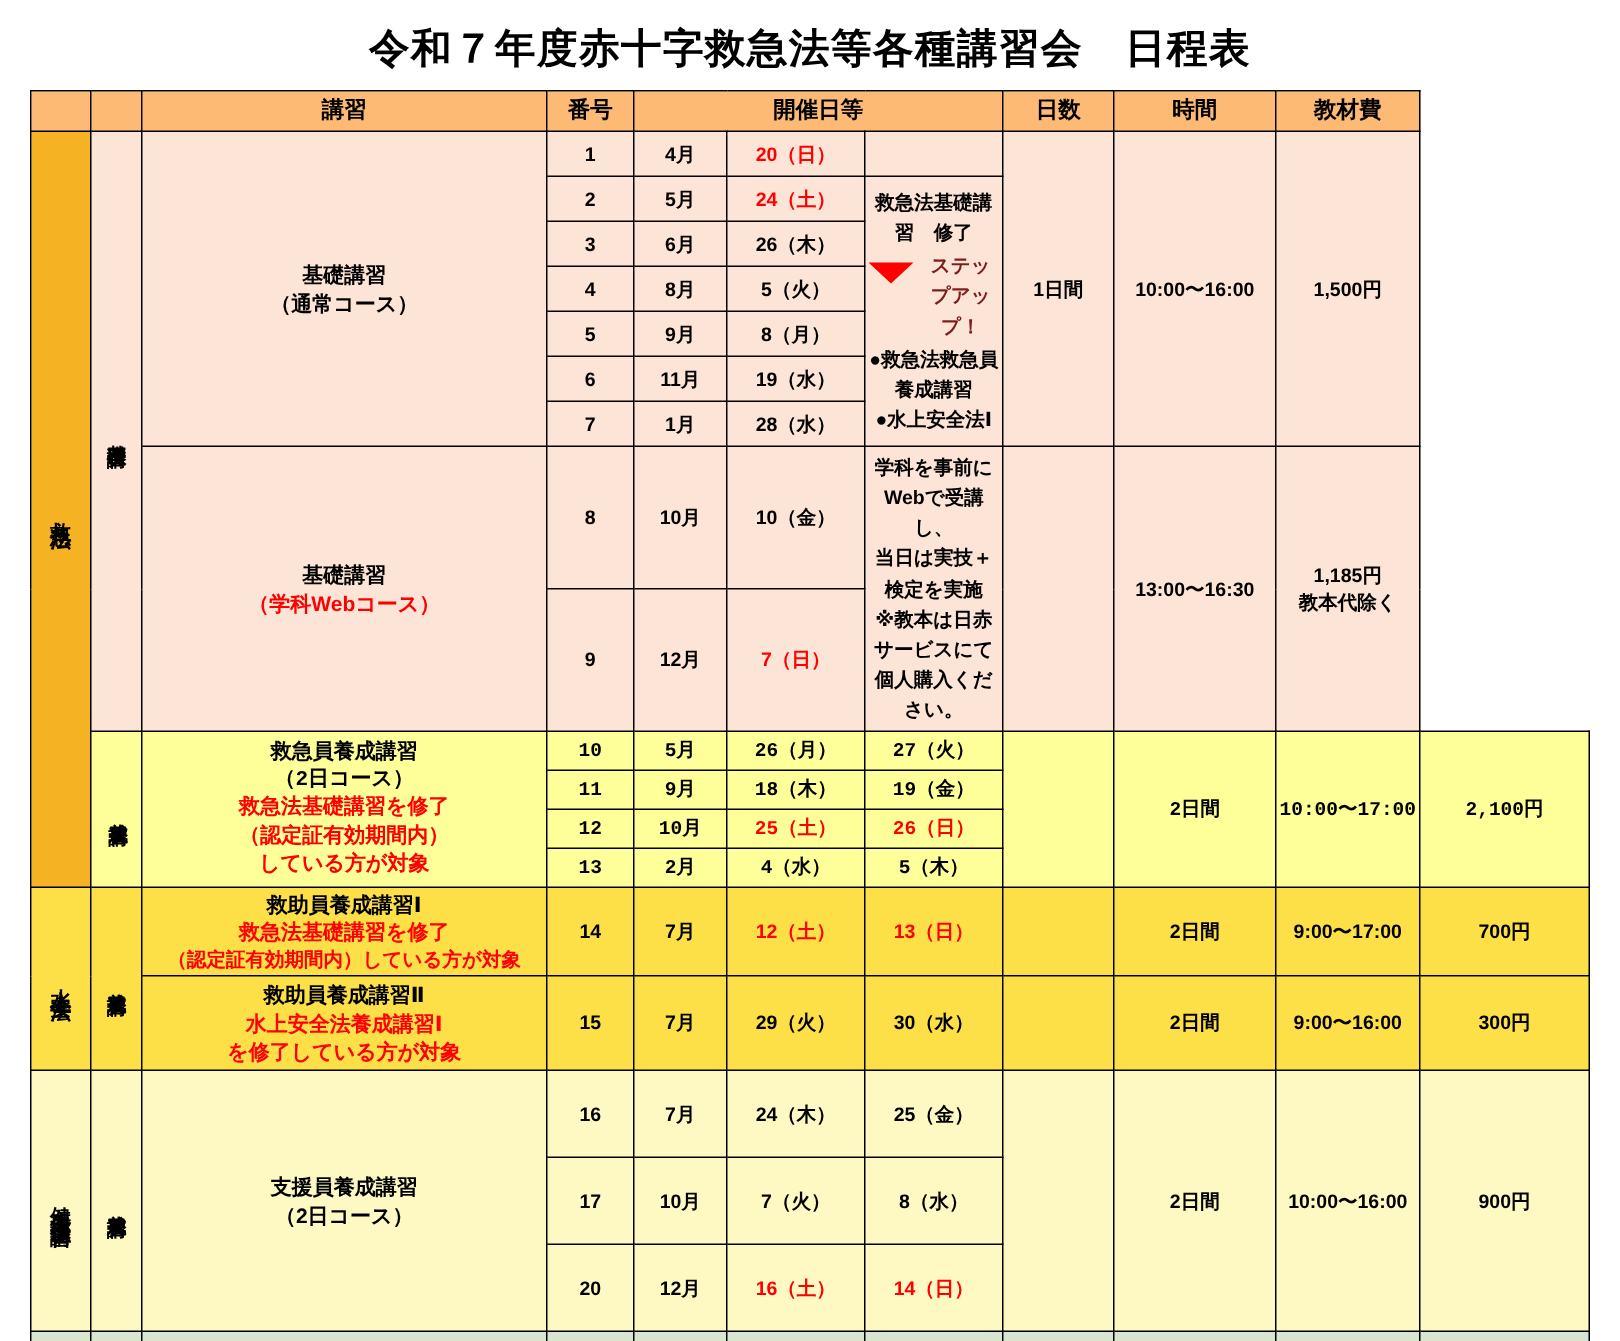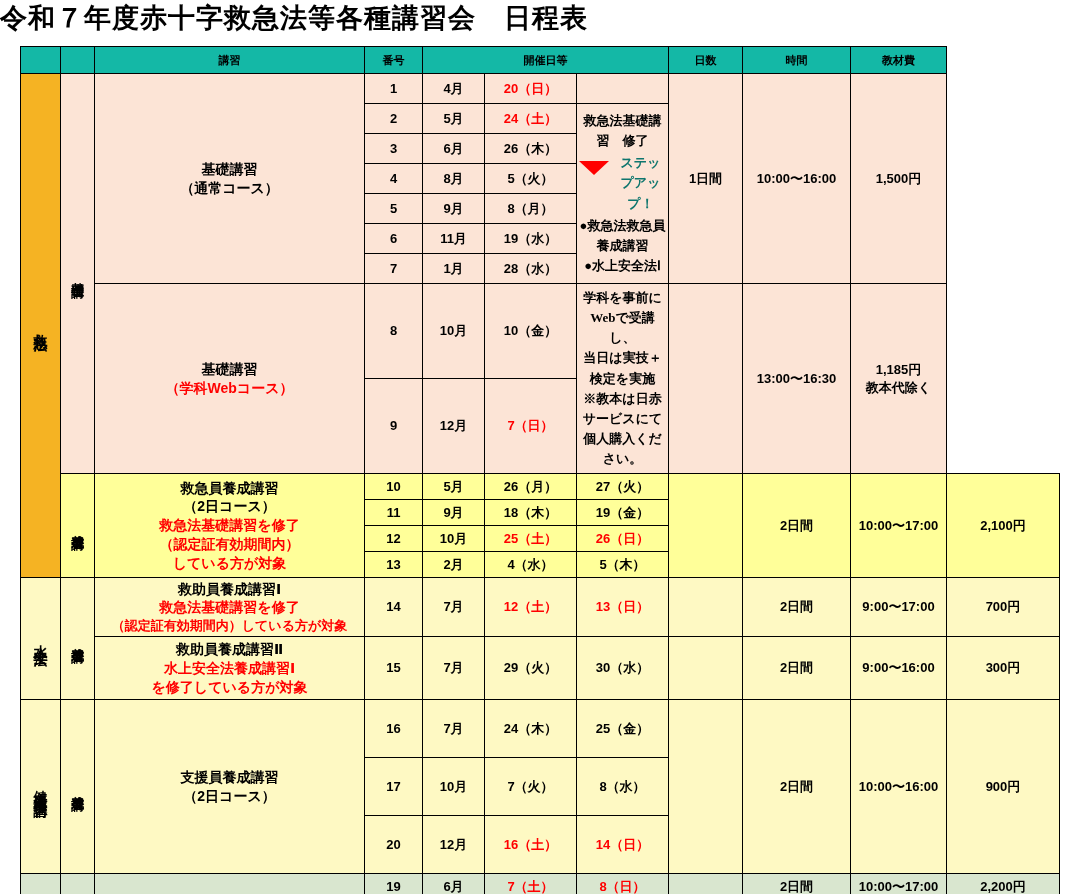--- a/index.html
+++ b/index.html
@@ -4,73 +4,74 @@
 <style>
   html,body{margin:0;padding:0;}
   body{
     width:1080px;height:894px;
     background:#ffffff;
     font-family:"Liberation Sans","DejaVu Sans",sans-serif;
     color:#000;
     overflow:hidden;
   }
   #page-title{
+    text-align:center;
     font-size:27px;
     font-weight:bold;
     letter-spacing:1px;
+    padding-top:14px;
     padding-bottom:10px;
   }
   table.sched{
     border-collapse:collapse;
     table-layout:fixed;
     margin-left:20px;
     width:1040px;
     font-size:13px;
   }
   table.sched td,table.sched th{
     border:1px solid #000;
     text-align:center;
     vertical-align:middle;
     padding:0;
     line-height:1.35;
     font-weight:bold;
   }
-  .hdr{background:#14b8a6;font-size:11px;height:26px;font-weight:bold;}
+  .hdr{background:#fdba74;font-size:15px;height:26px;font-weight:bold;}
   .vert{
     writing-mode:vertical-rl;
     text-orientation:upright;
     letter-spacing:2px;
     margin:0 auto;
     font-size:14px;
     font-weight:bold;
     white-space:nowrap;
   }
   .vert-small{
     writing-mode:vertical-rl;
     text-orientation:upright;
     letter-spacing:1px;
     margin:0 auto;
     font-size:13px;
     font-weight:bold;
     white-space:nowrap;
   }
   .cat-kyukyu{background:#f5b323;}
   .peach{background:#fce4d6;}
-  .yellow{background:#ffff99;}
-  .blue{background:#fef9c3;}
+  .yellow{background:#ffff99;font-family:Liberation Mono, monospace;}
+  .blue{background:#fde047;}
   .pink{background:#fef9c3;}
   .green{background:#d9e6cf;}
   .red{color:#ff0000;}
   .num{font-size:13px;}
   .note{
     text-align:center;
     font-size:13px;
     line-height:1.55;
     padding:4px 2px;
-    font-family:Liberation Serif, serif;
   }
   .note-left{
     text-align:center;
     display:inline-block;
   }
   .arrow-wrap{
     display:flex;
     align-items:center;
     justify-content:center;
     gap:6px;
@@ -79,21 +80,21 @@
   .arrow-body{
     width:16px;height:18px;background:#ff0000;margin:0 auto;
   }
   .arrow-head{
     width:0;height:0;
     border-left:15px solid transparent;
     border-right:15px solid transparent;
     border-top:14px solid #ff0000;
     margin:0 auto;
   }
-  .stepup{color:#0f766e;font-size:13px;font-weight:bold;}
+  .stepup{color:#7f1d1d;font-size:13px;font-weight:bold;}
   .title-cell{font-size:14px;line-height:1.5;padding:4px;}
   .smalltxt{font-size:13px;}
 </style>
 </head>
 <body>
 
 <div id="page-title">令和７年度赤十字救急法等各種講習会　日程表</div>
 
 <table class="sched">
   <colgroup>

